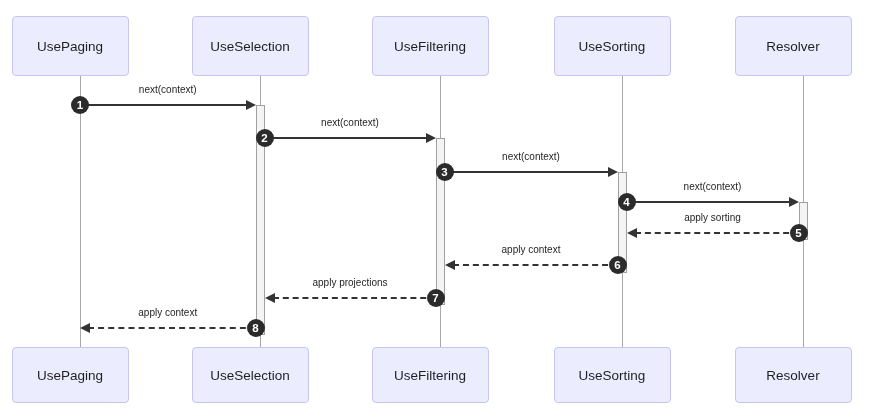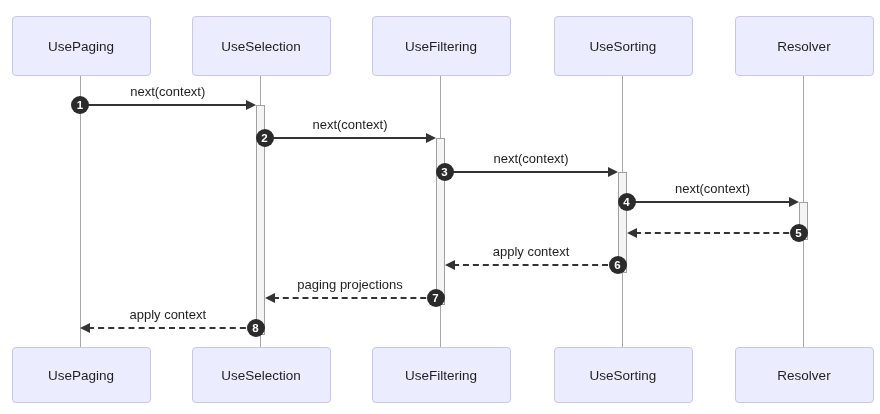--- a/index.html
+++ b/index.html
@@ -11,21 +11,21 @@
   #stage {
     position: relative;
     width: 880px;
     height: 414px;
     background: #ffffff;
     overflow: hidden;
   }
   .participant-box {
     position: absolute;
     box-sizing: border-box;
-    width: 139px;
+    width: 117px;
     background: #ECECFF;
     border: 1px solid #c6c6f0;
     border-radius: 4px;
     display: flex;
     align-items: center;
     justify-content: center;
     font-size: 13.5px;
     color: #1f1f1f;
   }
   .lifeline {
@@ -56,21 +56,21 @@
     height: 0;
     border-top: 5px solid transparent;
     border-bottom: 5px solid transparent;
   }
   .arrowhead.right { border-left: 10px solid #333333; }
   .arrowhead.left  { border-right: 10px solid #333333; }
   .msg-label {
     position: absolute;
     width: 220px;
     text-align: center;
-    font-size: 13px;
+    font-size: 10px;
     color: #1f1f1f;
     white-space: nowrap;
   }
   .seq-badge {
     position: absolute;
     box-sizing: border-box;
     width: 18px;
     height: 18px;
     border-radius: 50%;
     background: #2b2b2b;
@@ -137,26 +137,27 @@
     <div class="msg-line-solid" style="left: 444.5px; top: 171px; width: 165px;"></div>
     <div class="arrowhead right" style="left: 607.5px; top: 167px;"></div>
     <div class="msg-label" style="left: 421px; top: 151px;">next(context)</div>
     <div class="seq-badge" style="left: 435.5px; top: 163px;">3</div>
     <div class="msg-line-solid" style="left: 626.5px; top: 201px; width: 164px;"></div>
     <div class="arrowhead right" style="left: 788.5px; top: 197px;"></div>
     <div class="msg-label" style="left: 602.5px; top: 181px;">next(context)</div>
     <div class="seq-badge" style="left: 617.5px; top: 193px;">4</div>
     <div class="msg-line-dashed" style="left: 634.5px; top: 232px; width: 164px;"></div>
     <div class="arrowhead left" style="left: 626.5px; top: 228px;"></div>
+    <div class="msg-label" style="left: 602.5px; top: 212px;">apply sorting</div>
     <div class="seq-badge" style="left: 789.5px; top: 224px;">5</div>
     <div class="msg-line-dashed" style="left: 452.5px; top: 264px; width: 165px;"></div>
     <div class="arrowhead left" style="left: 444.5px; top: 260px;"></div>
     <div class="msg-label" style="left: 421px; top: 244px;">apply context</div>
     <div class="seq-badge" style="left: 608.5px; top: 256px;">6</div>
     <div class="msg-line-dashed" style="left: 272.5px; top: 297px; width: 163px;"></div>
     <div class="arrowhead left" style="left: 264.5px; top: 293px;"></div>
-    <div class="msg-label" style="left: 240px; top: 277px;">paging projections</div>
+    <div class="msg-label" style="left: 240px; top: 277px;">apply projections</div>
     <div class="seq-badge" style="left: 426.5px; top: 289px;">7</div>
     <div class="msg-line-dashed" style="left: 88px; top: 327px; width: 167.5px;"></div>
     <div class="arrowhead left" style="left: 80px; top: 323px;"></div>
     <div class="msg-label" style="left: 57.75px; top: 307px;">apply context</div>
     <div class="seq-badge" style="left: 246.5px; top: 319px;">8</div>
   </div>
 
 </body></html>

